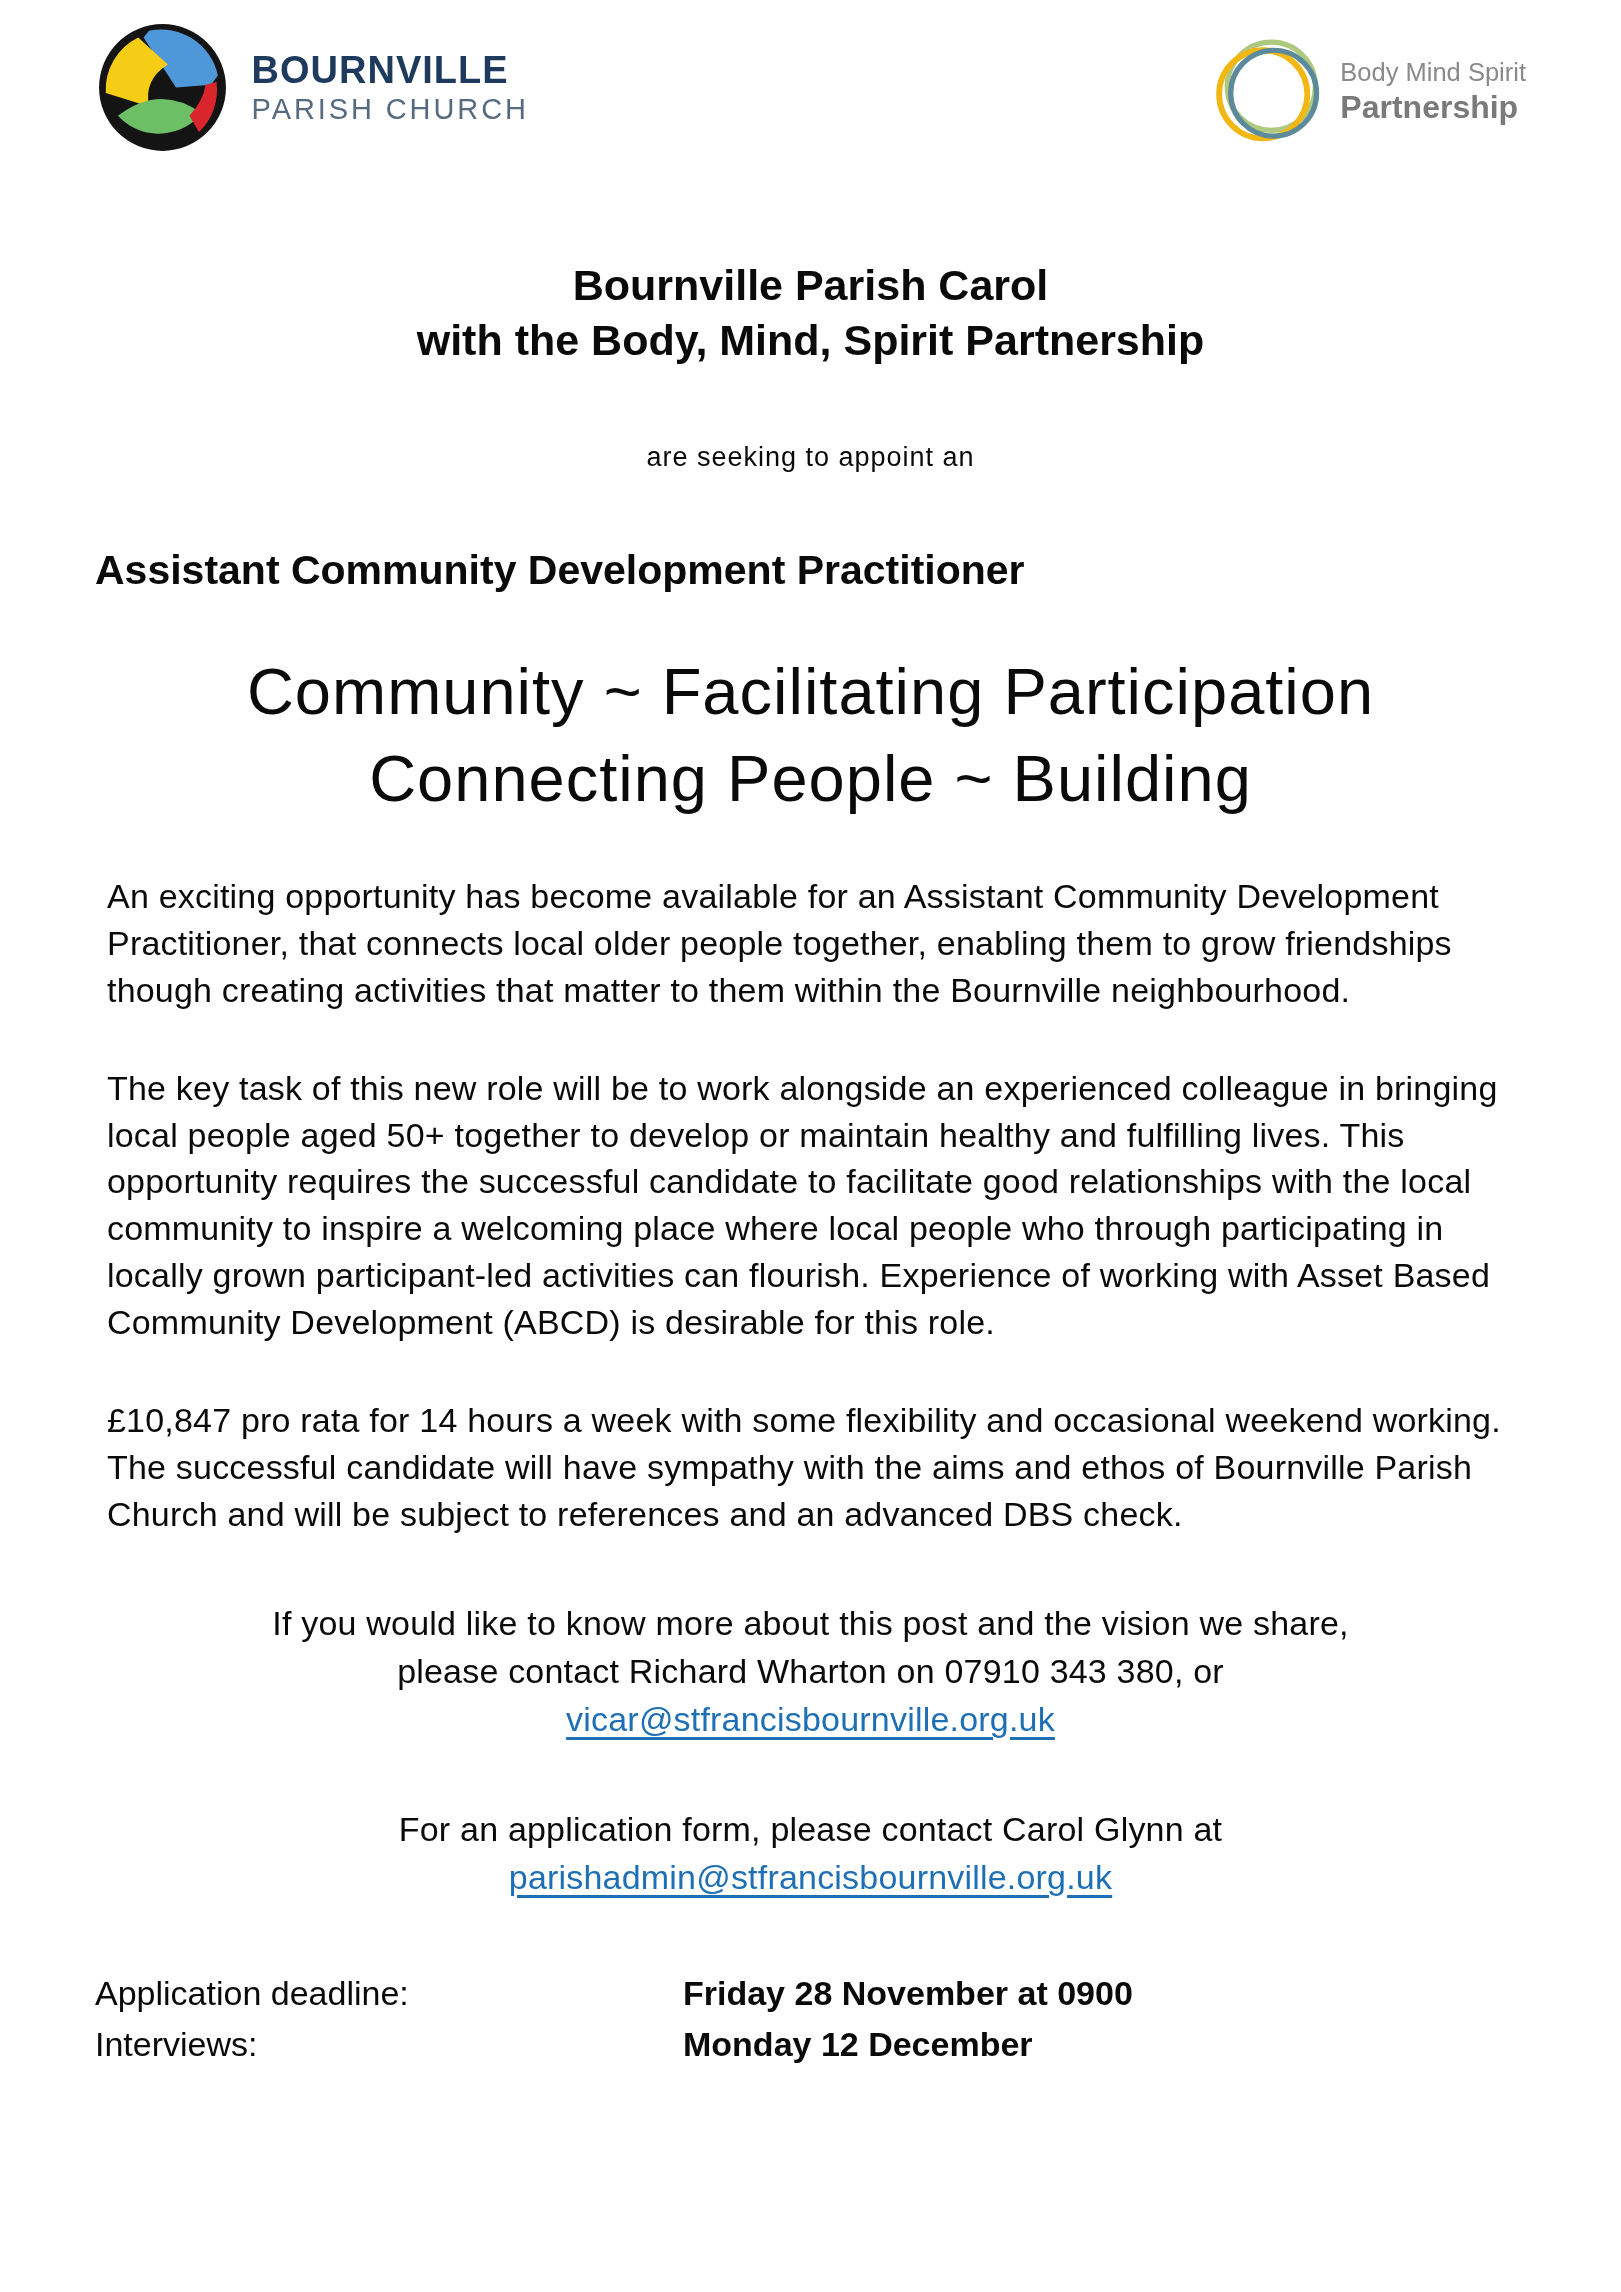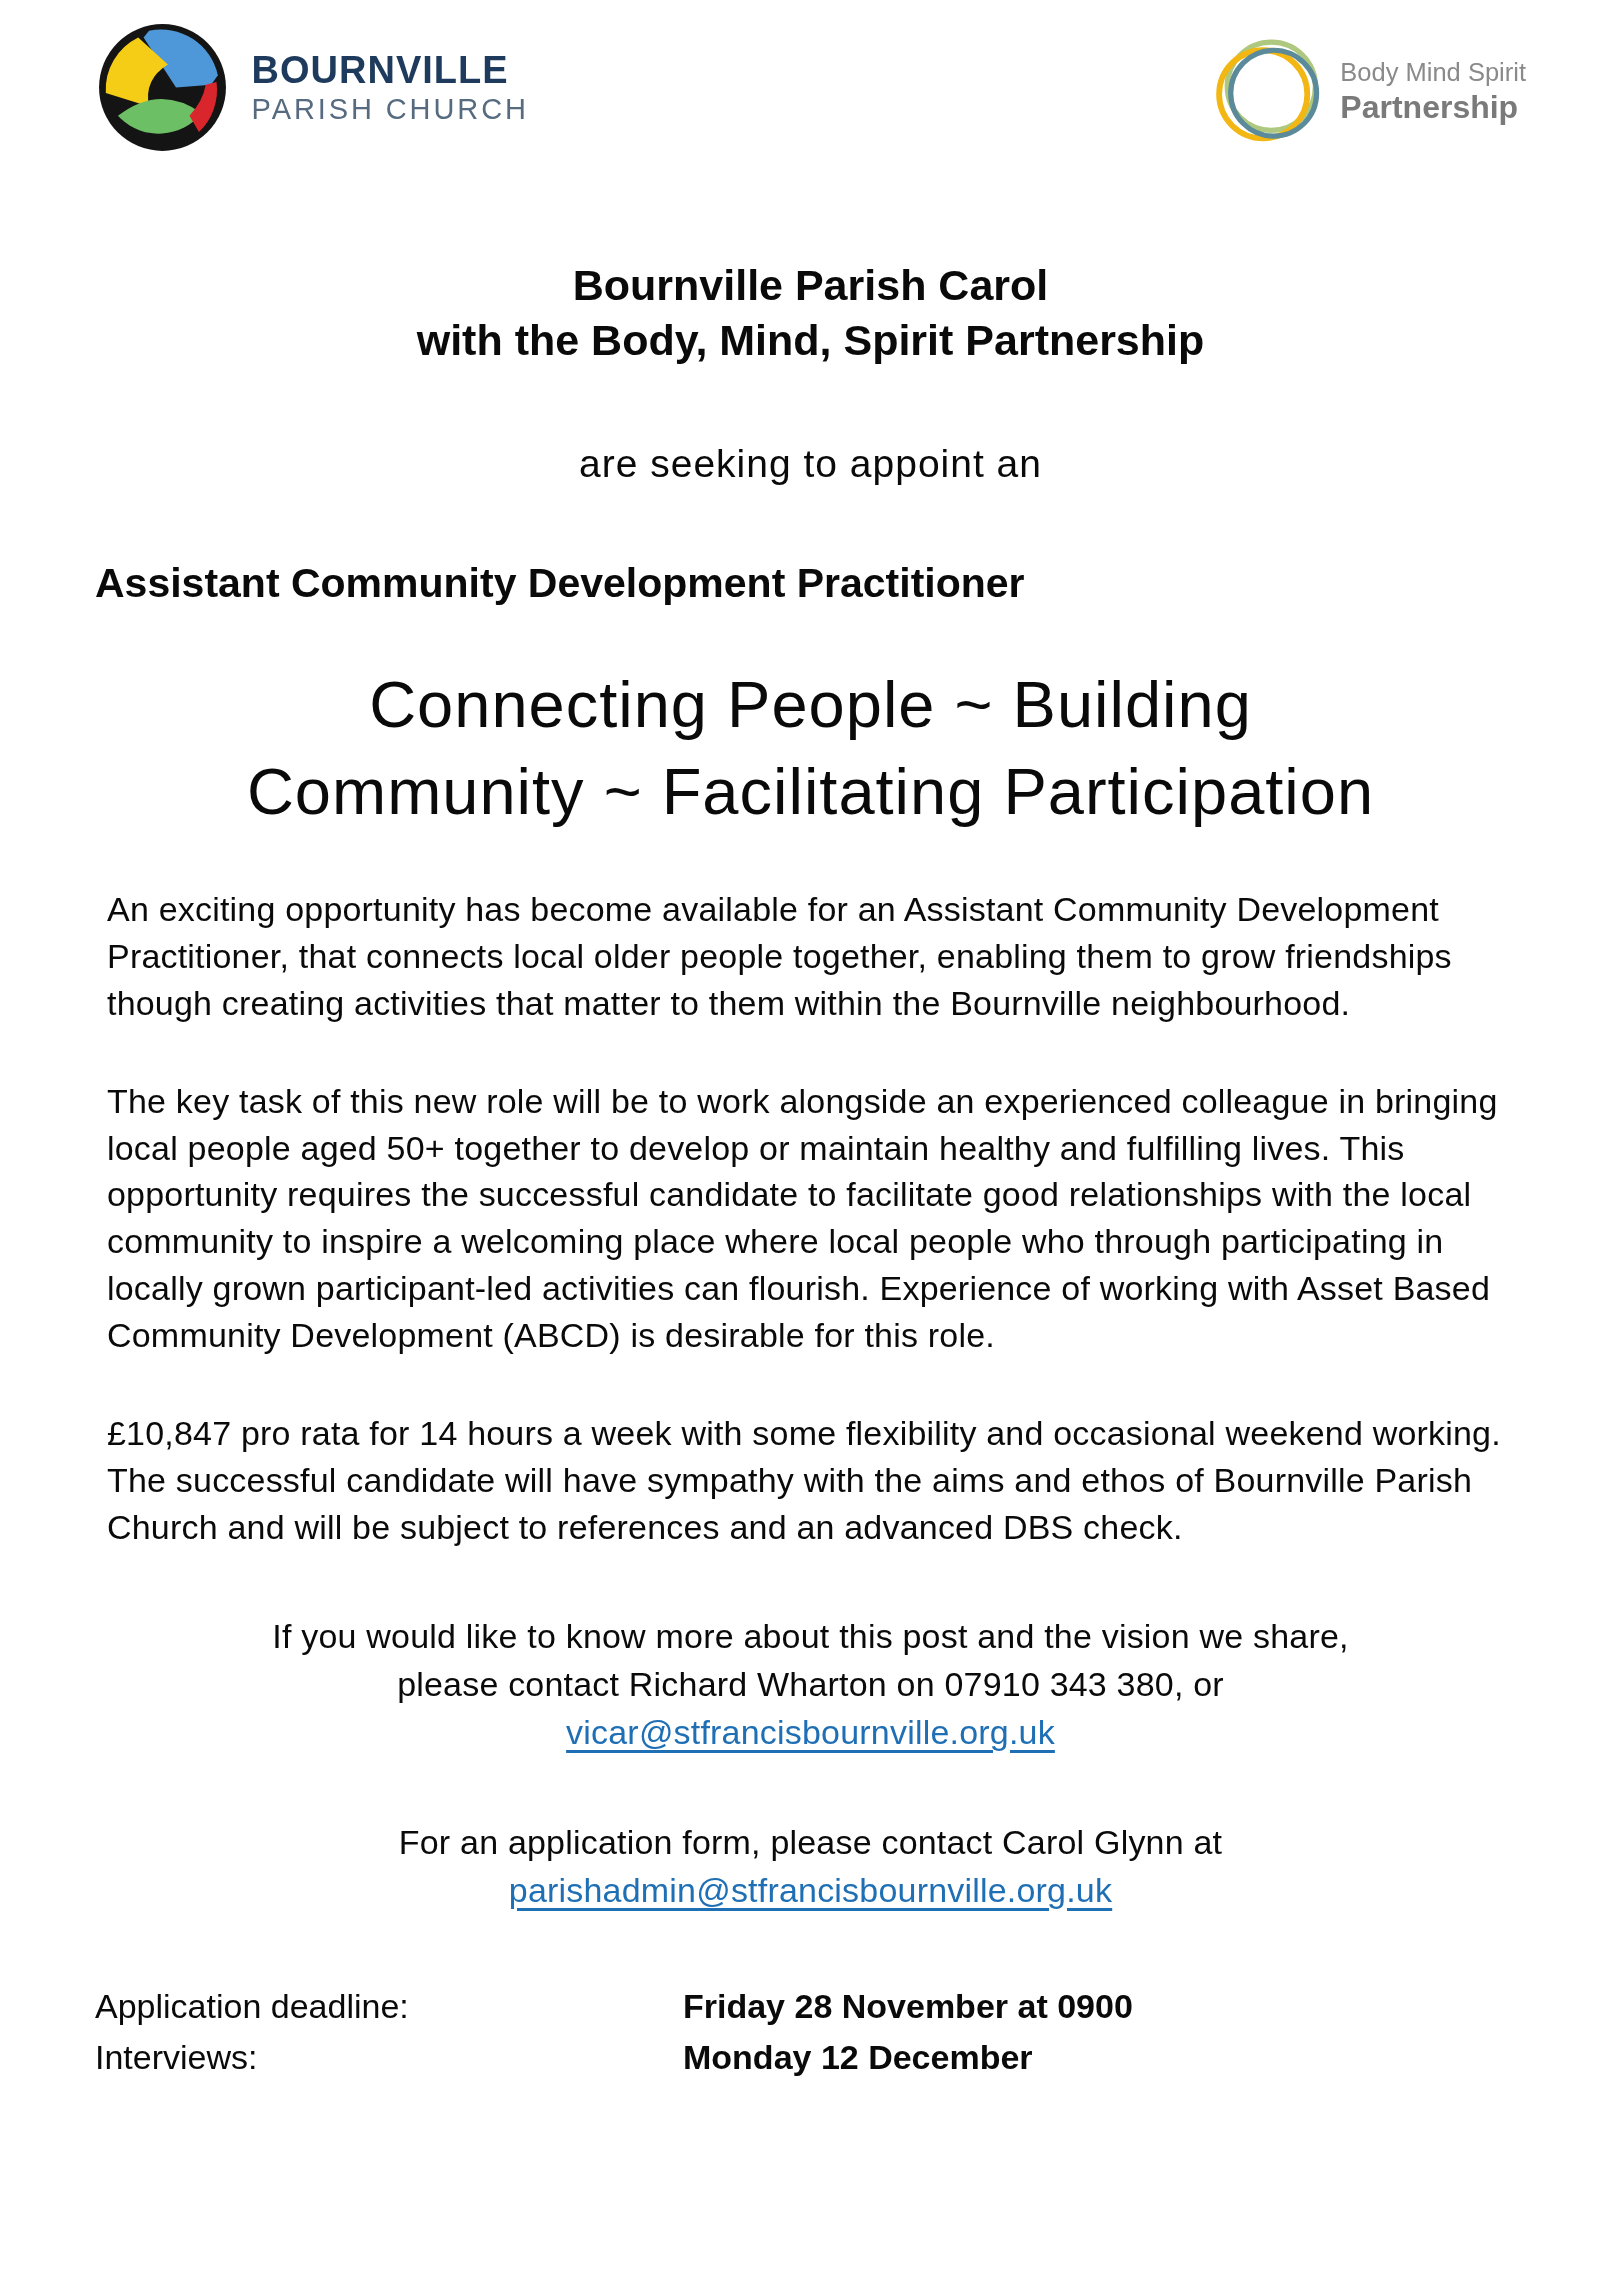--- a/index.html
+++ b/index.html
@@ -72,21 +72,21 @@
   .title {
     margin-top: 76px;
     text-align: center;
     font-size: 43px;
     font-weight: bold;
     line-height: 1.28;
   }
   .seeking {
     margin-top: 74px;
     text-align: center;
-    font-size: 39px;
+    font-size: 27px;
     font-weight: normal;
     letter-spacing: 1px;
   }
   .role {
     margin-top: 74px;
     font-size: 41px;
     font-weight: bold;
   }
   .headline {
     margin-top: 55px;
@@ -166,22 +166,22 @@
   <h1 class="title">
     <div>Bournville Parish Carol</div>
     <div>with the Body, Mind, Spirit Partnership</div>
   </h1>
 
   <div class="seeking">are seeking to appoint an</div>
 
   <h2 class="role">Assistant Community Development Practitioner</h2>
 
   <div class="headline">
+    <div>Community ~ Facilitating Participation</div>
     <div>Connecting People ~ Building</div>
-    <div>Community ~ Facilitating Participation</div>
   </div>
 
   <p class="para">An exciting opportunity has become available for an Assistant Community Development Practitioner, that connects local older people together, enabling them to grow friendships though creating activities that matter to them within the Bournville neighbourhood.</p>
   <p class="para">The key task of this new role will be to work alongside an experienced colleague in bringing local people aged 50+ together to develop or maintain healthy and fulfilling lives. This opportunity requires the successful candidate to facilitate good relationships with the local community to inspire a welcoming place where local people who through participating in locally grown participant-led activities can flourish. Experience of working with Asset Based Community Development (ABCD) is desirable for this role.</p>
   <p class="para">£10,847 pro rata for 14 hours a week with some flexibility and occasional weekend working. The successful candidate will have sympathy with the aims and ethos of Bournville Parish Church and will be subject to references and an advanced DBS check.</p>
 
   <div class="contact">
     <div>If you would like to know more about this post and the vision we share,</div>
     <div>please contact Richard Wharton on 07910 343 380, or</div>
     <div>

